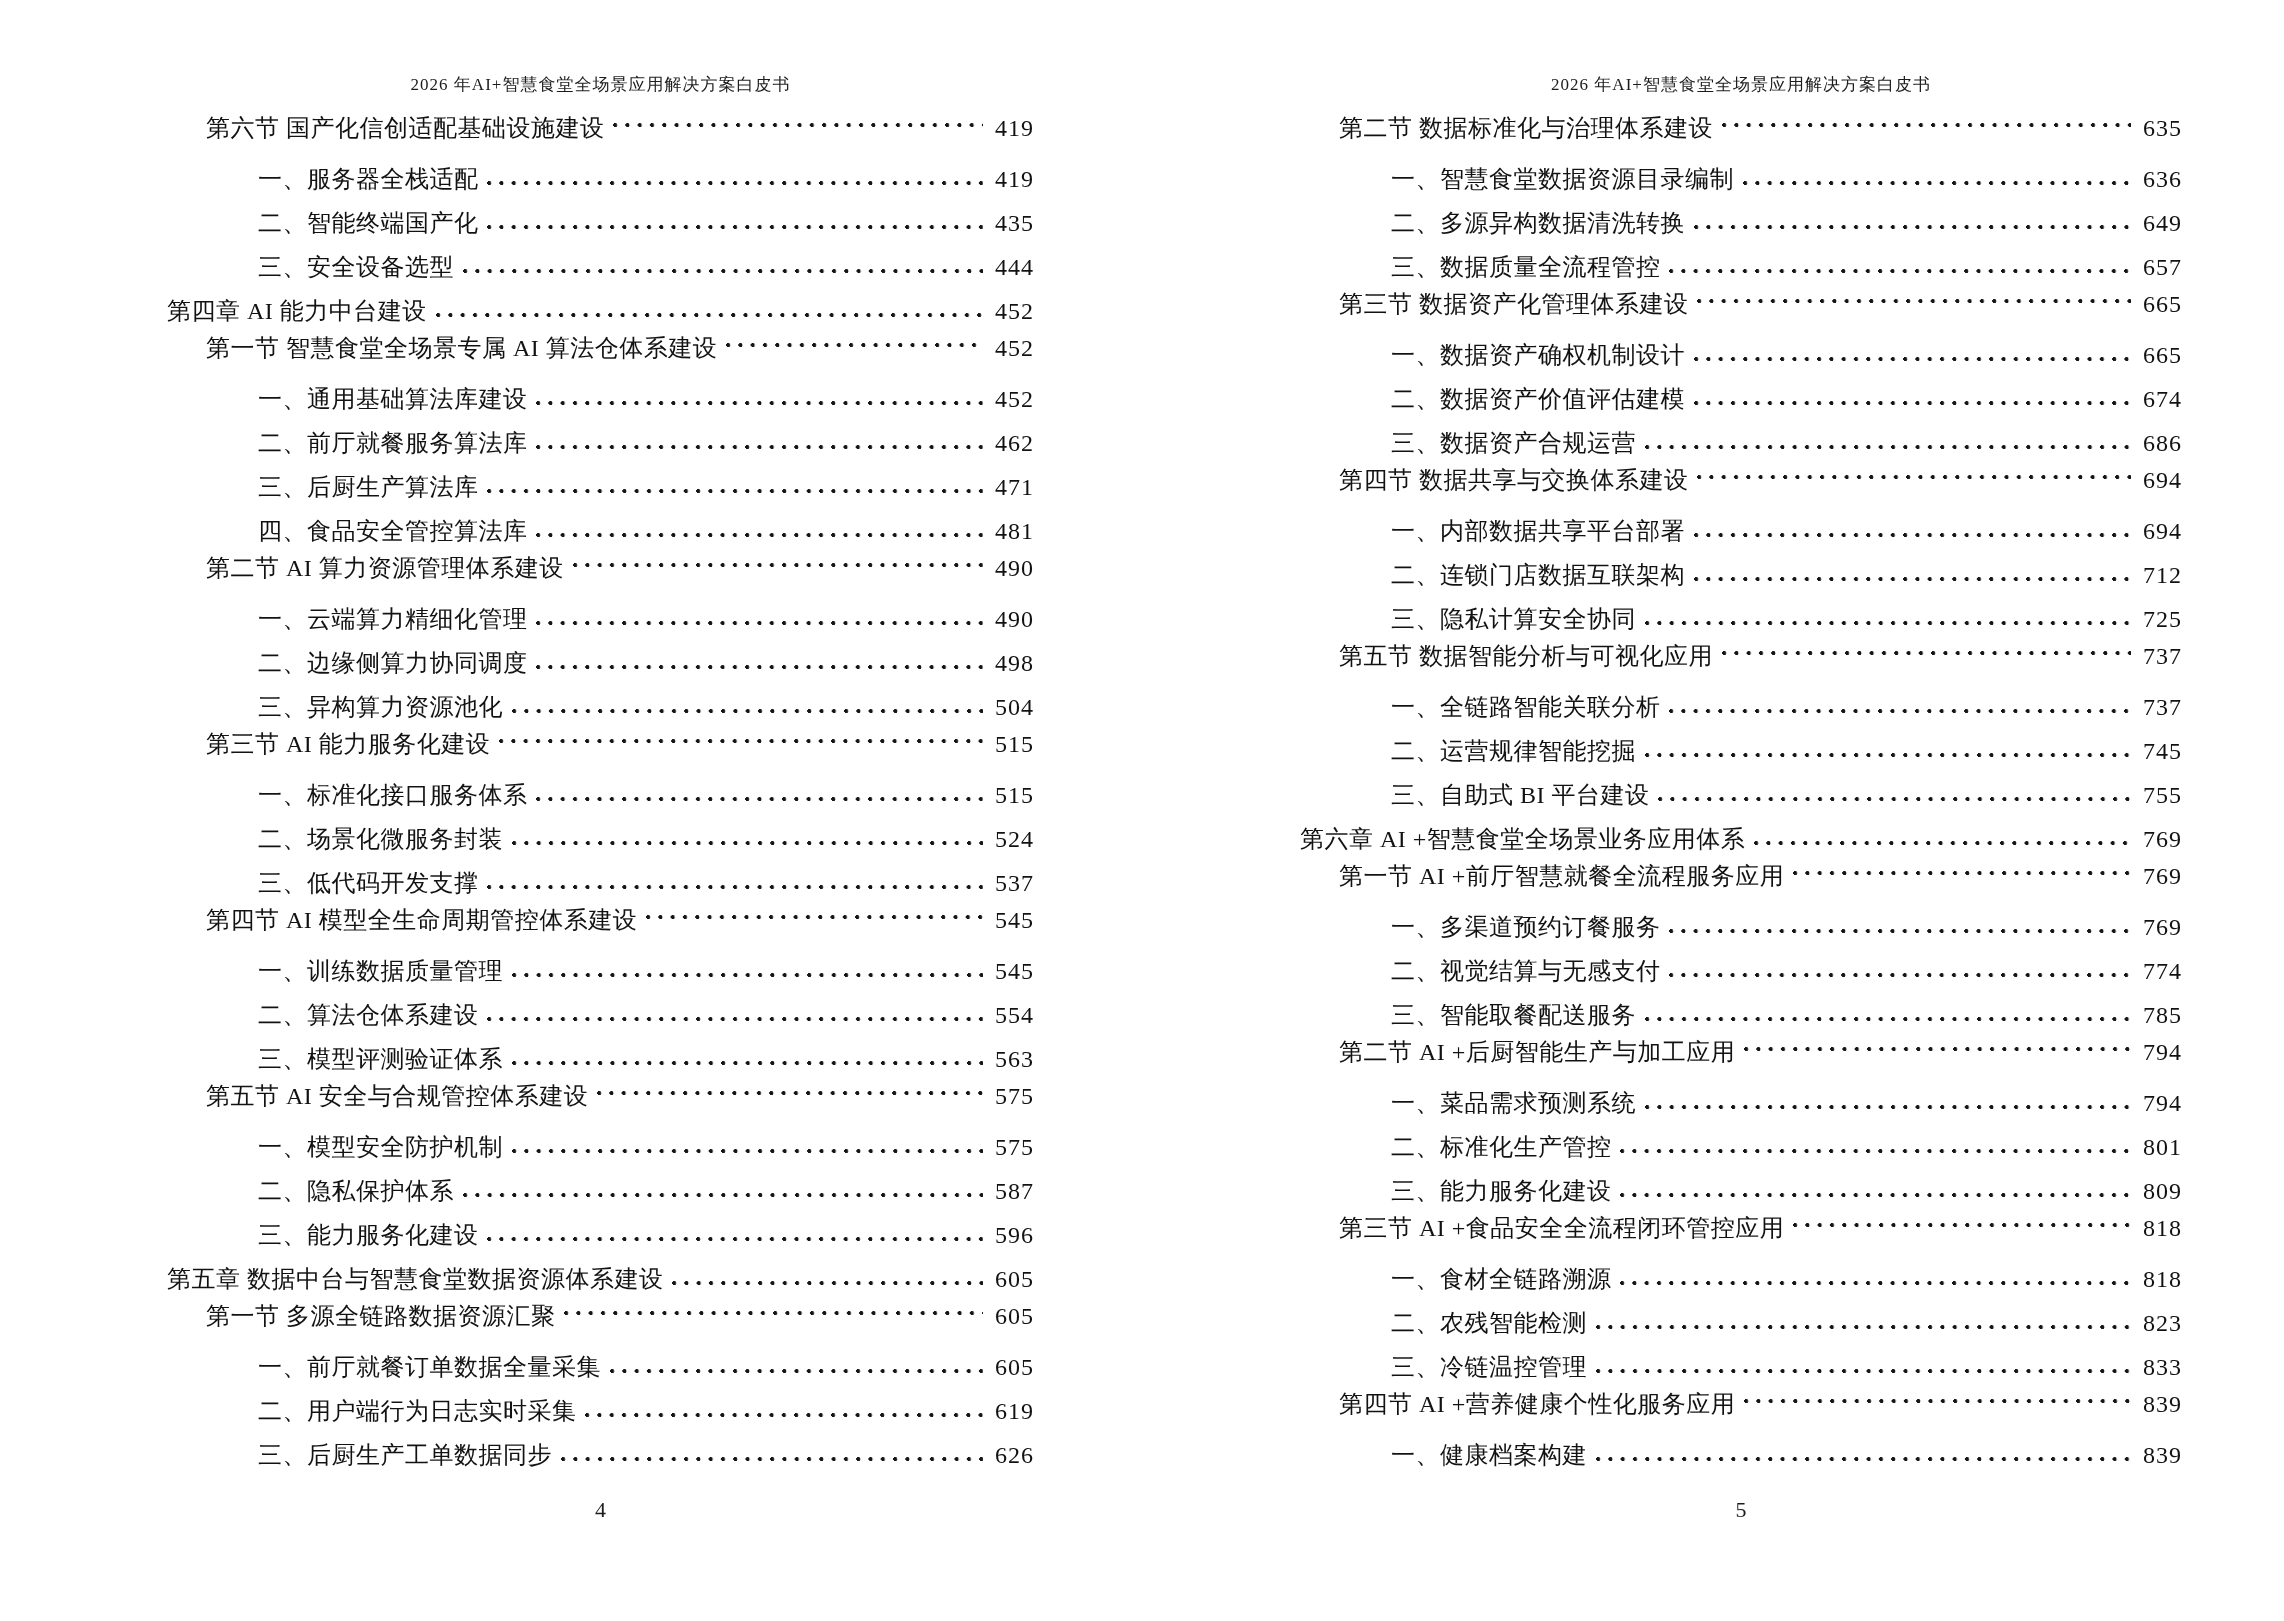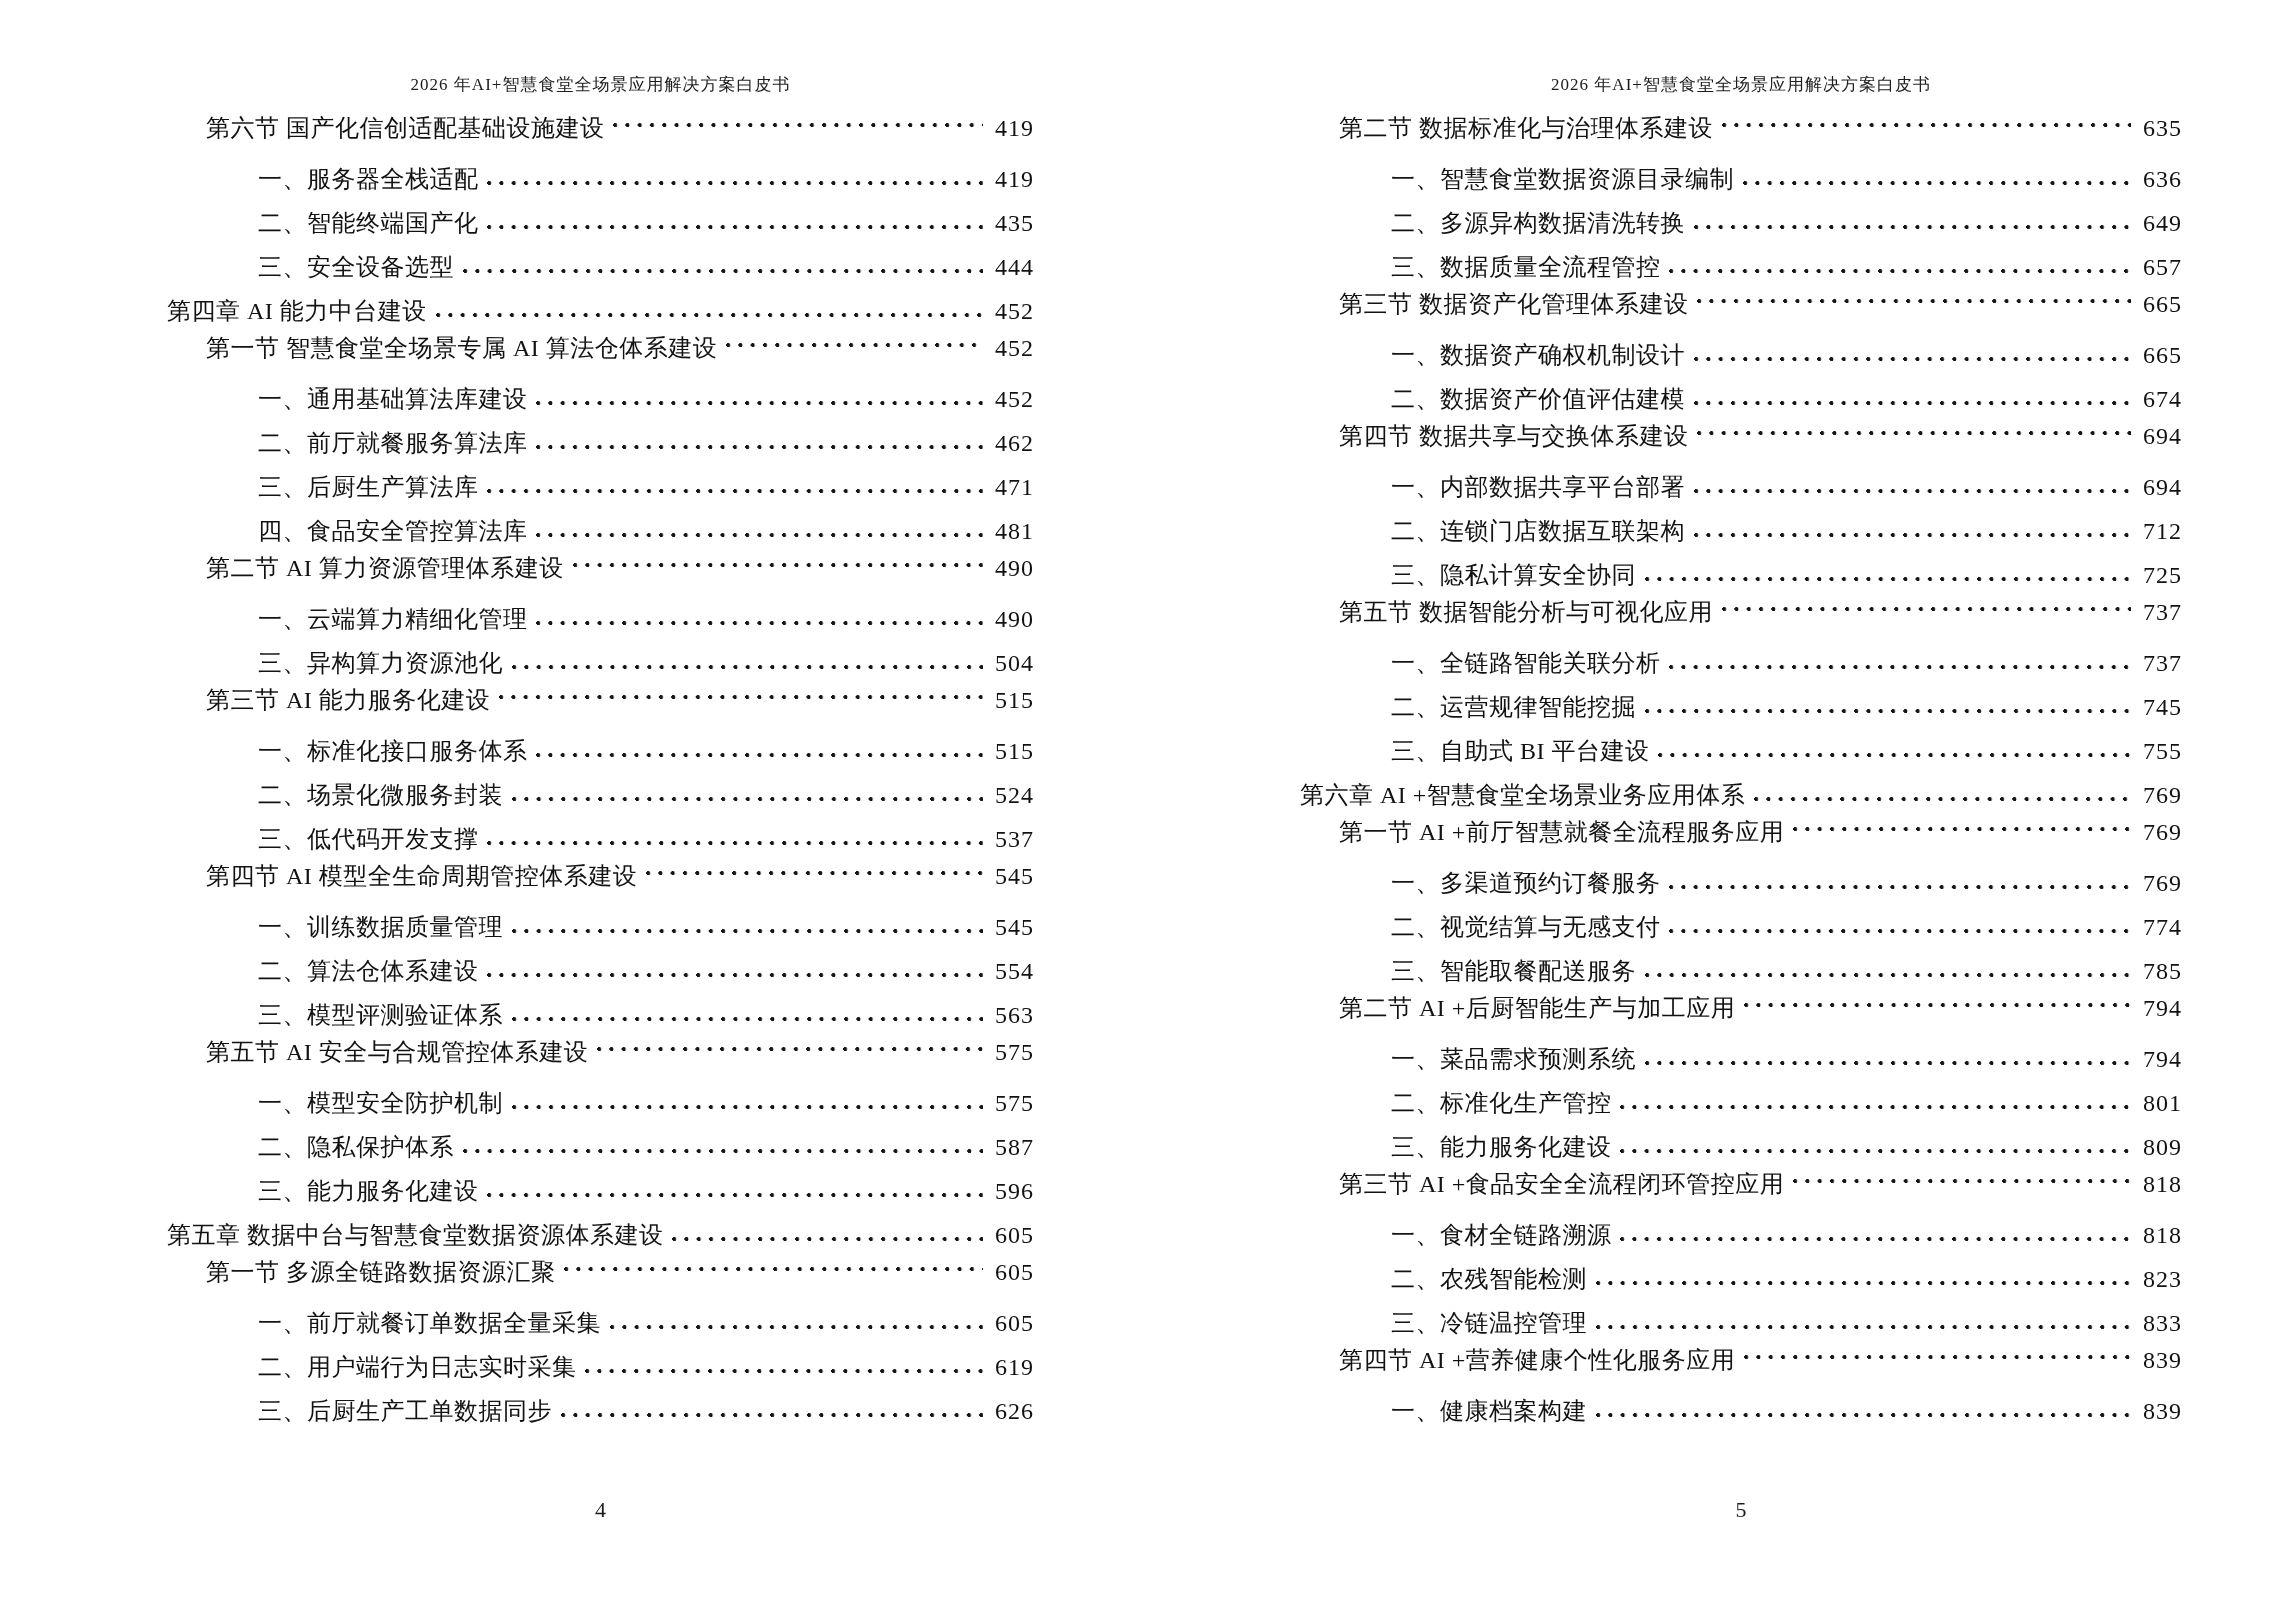--- a/index.html
+++ b/index.html
@@ -121,20 +121,25 @@
           <span class="t">第二节 AI 算力资源管理体系建设</span>
           <span class="leader"></span>
           <span class="n">490</span>
         </div>
         <div class="row lvl-item">
           <span class="t">一、云端算力精细化管理</span>
           <span class="leader"></span>
           <span class="n">490</span>
         </div>
         <div class="row lvl-item">
+          <span class="t">二、边缘侧算力协同调度</span>
+          <span class="leader"></span>
+          <span class="n">498</span>
+        </div>
+        <div class="row lvl-item">
           <span class="t">三、异构算力资源池化</span>
           <span class="leader"></span>
           <span class="n">504</span>
         </div>
         <div class="row lvl-section">
           <span class="t">第三节 AI 能力服务化建设</span>
           <span class="leader"></span>
           <span class="n">515</span>
         </div>
         <div class="row lvl-item">
@@ -252,20 +257,25 @@
         <div class="row lvl-item">
           <span class="t">一、数据资产确权机制设计</span>
           <span class="leader"></span>
           <span class="n">665</span>
         </div>
         <div class="row lvl-item">
           <span class="t">二、数据资产价值评估建模</span>
           <span class="leader"></span>
           <span class="n">674</span>
         </div>
+        <div class="row lvl-item">
+          <span class="t">三、数据资产合规运营</span>
+          <span class="leader"></span>
+          <span class="n">686</span>
+        </div>
         <div class="row lvl-section">
           <span class="t">第四节 数据共享与交换体系建设</span>
           <span class="leader"></span>
           <span class="n">694</span>
         </div>
         <div class="row lvl-item">
           <span class="t">一、内部数据共享平台部署</span>
           <span class="leader"></span>
           <span class="n">694</span>
         </div>

